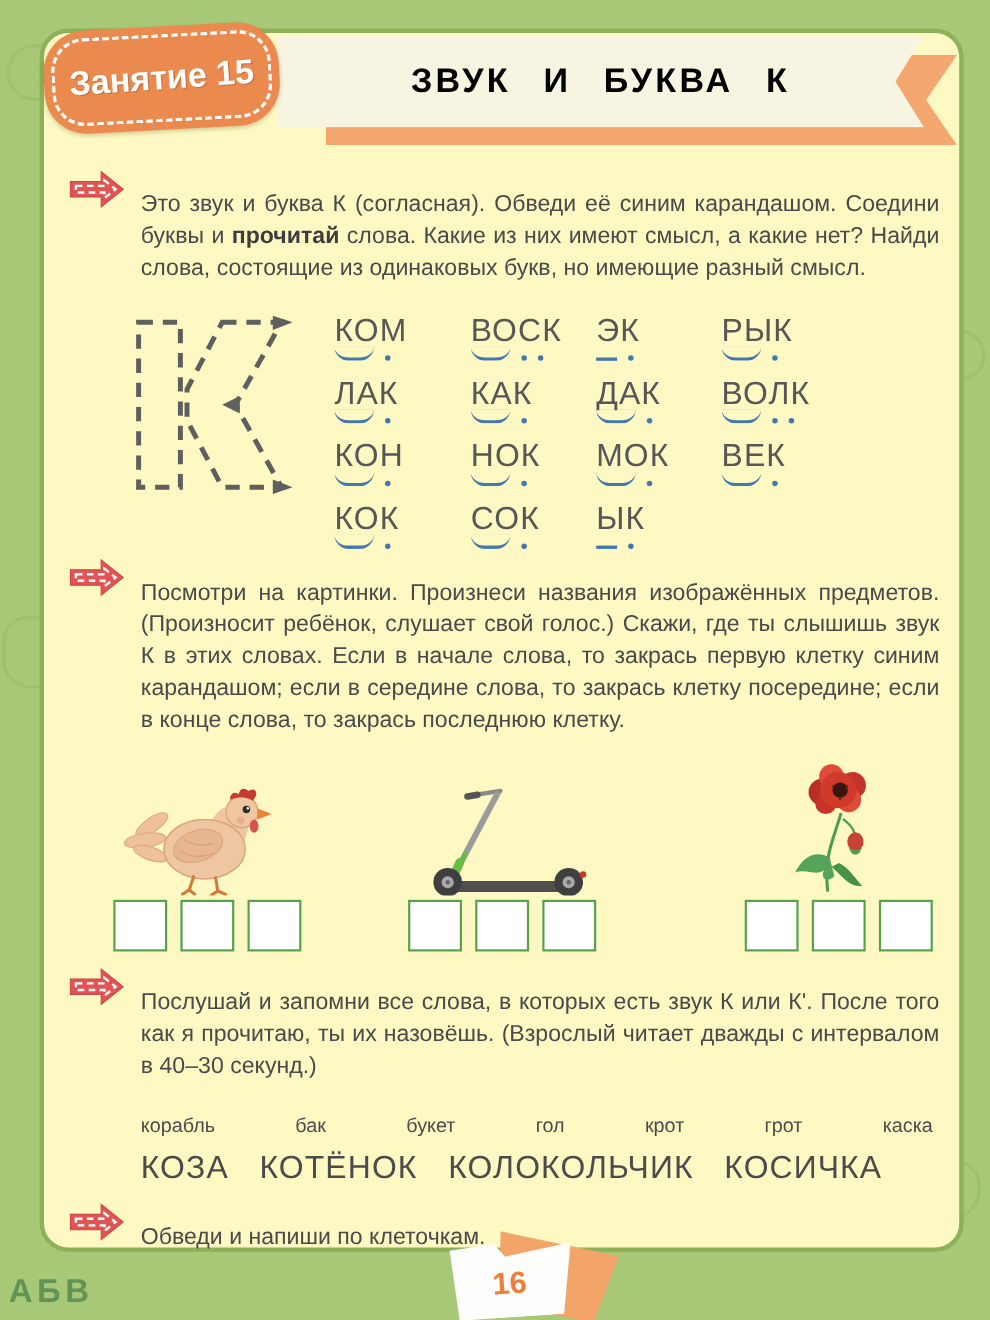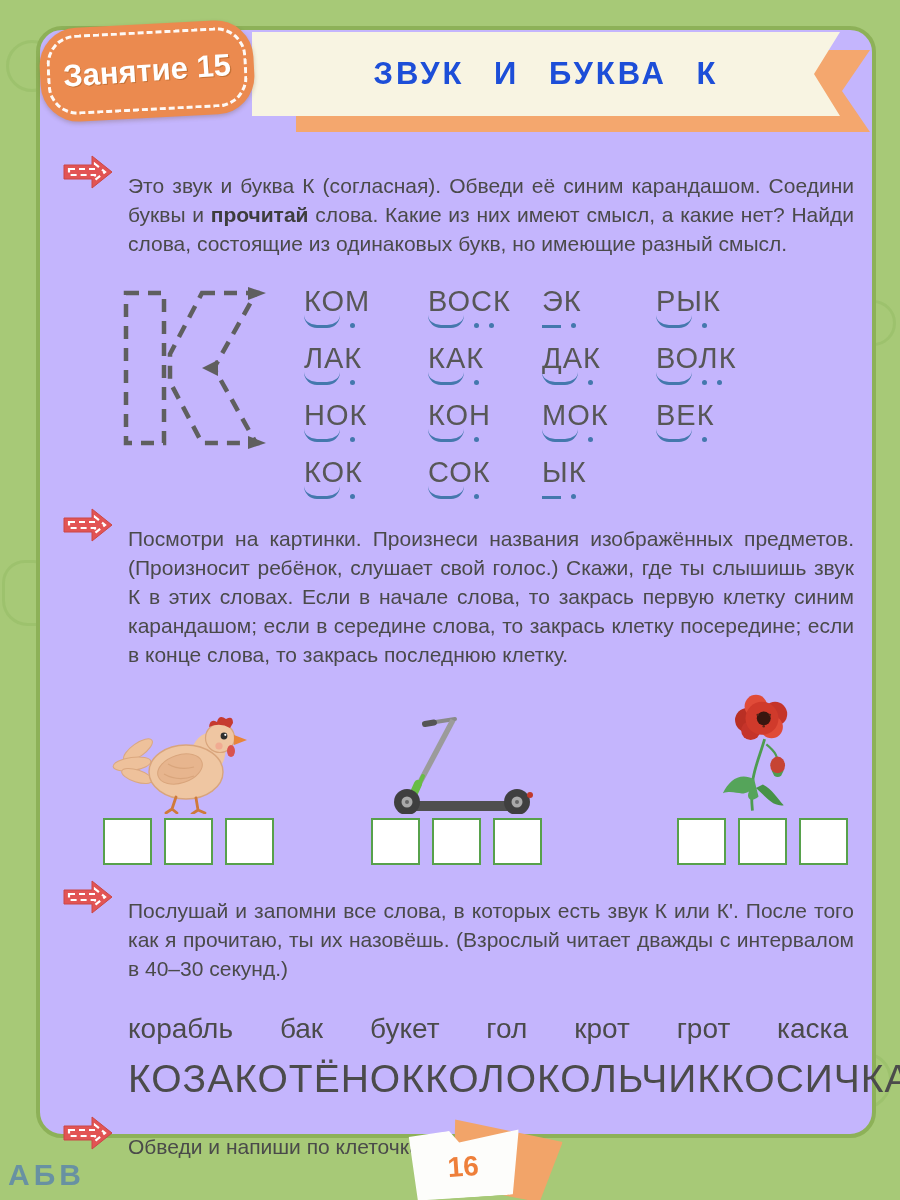--- a/index.html
+++ b/index.html
@@ -4,42 +4,42 @@
 <style>
   html,body{margin:0;padding:0;}
   body{
     width:900px;height:1200px;position:relative;overflow:hidden;
     background:#a7c977;
     font-family:"Liberation Sans", sans-serif;
   }
   
   .doodle{position:absolute;opacity:.22;pointer-events:none;}
   .doodle.circ{border:3px solid #7da84e;border-radius:50%;}
-  .doodle.ghost{color:#1d4ed8;opacity:.45;font-weight:bold;letter-spacing:4px;}
+  .doodle.ghost{color:#14532d;opacity:.45;font-weight:bold;letter-spacing:4px;}
 
   .page{
     position:absolute;left:36px;top:26px;width:840px;height:1112px;
-    background:#c4b5fd;border:4px solid #8db158;border-radius:26px;
+    background:#fef9c3;border:4px solid #8db158;border-radius:26px;
     box-sizing:border-box;z-index:1;
   }
   .content{position:absolute;left:0;top:0;right:0;box-sizing:border-box;padding:120px 18px 0 22px;}
 
   
   .ribbon-shadow{
     position:absolute;left:296px;top:50px;width:574px;height:82px;
     background:#f4a76e;z-index:2;
     clip-path:polygon(0 0,100% 0,calc(100% - 28px) 50%,100% 100%,0 100%);
   }
   .banner{
     position:absolute;left:252px;top:32px;width:588px;height:84px;
     background:#f8f4e2;z-index:3;display:flex;align-items:center;justify-content:center;
     clip-path:polygon(0 0,100% 0,calc(100% - 26px) 50%,100% 100%,0 100%);
   }
   .banner .title{
-    color:#1d4ed8;font-weight:bold;font-size:31px;letter-spacing:3px;word-spacing:18px;
+    color:#000000;font-weight:bold;font-size:31px;letter-spacing:3px;word-spacing:18px;
   }
   .badge{
     position:absolute;left:40px;top:24px;width:214px;height:94px;background:#eb8a4f;
     border-radius:38px;transform:rotate(-3deg);z-index:4;
     display:flex;align-items:center;justify-content:center;
     box-shadow:0 2px 4px rgba(90,60,20,.25);
   }
   .badge::before{
     content:"";position:absolute;inset:7px;border:3px dashed rgba(255,255,255,.95);
     border-radius:30px;
@@ -72,22 +72,22 @@
   
   .pictures{display:flex;margin-top:4px;align-items:flex-end;}
   .pic-group{display:flex;flex-direction:column;align-items:center;width:172px;}
   .pic-group .img{height:104px;display:flex;align-items:flex-end;justify-content:center;}
   .cells{display:flex;gap:12px;margin-top:4px;}
   .cell{width:49px;height:47px;border:2.5px solid #57a14b;box-sizing:border-box;background:#fff;}
   .g1{margin-left:40px;} .g2{margin-left:96px;} .g3{margin-left:134px;}
 
   
   .wordrow{display:flex;justify-content:space-between;color:#4b4b4b;}
-  .row-lower{font-size:28px;margin:9px 6px 2px 66px;}
-  .row-upper{font-size:39px;letter-spacing:1px;margin:12px 52px 2px 66px;}
+  .row-lower{font-size:18px;margin:9px 6px 2px 66px;}
+  .row-upper{font-size:29px;letter-spacing:1px;margin:12px 52px 2px 66px;}
 
   
   .tab-shadow{
     position:absolute;left:447px;top:1126px;width:112px;height:70px;background:#f2a469;z-index:5;
     transform:rotate(9deg);clip-path:polygon(2% 2%,100% 10%,88% 100%,10% 96%);
   }
   .tab{
     position:absolute;left:405px;top:1130px;width:116px;height:68px;background:#fdfdfb;z-index:6;
     transform:rotate(-4deg);
     clip-path:polygon(5% 5%,40% 0%,48% 18%,100% 5%,91% 100%,9% 99%);
@@ -180,28 +180,28 @@
           </div>
           <div class="wcell">
             <span class="wtext">ВОЛК</span>
             <span class="wmarks">
               <span class="mk-arc"></span>
               <span class="mk-dot"></span>
               <span class="mk-dot"></span>
             </span>
           </div>
           <div class="wcell">
+            <span class="wtext">КОН</span>
+            <span class="wmarks">
+              <span class="mk-arc"></span>
+              <span class="mk-dot"></span>
+            </span>
+          </div>
+          <div class="wcell">
             <span class="wtext">НОК</span>
-            <span class="wmarks">
-              <span class="mk-arc"></span>
-              <span class="mk-dot"></span>
-            </span>
-          </div>
-          <div class="wcell">
-            <span class="wtext">КОН</span>
             <span class="wmarks">
               <span class="mk-arc"></span>
               <span class="mk-dot"></span>
             </span>
           </div>
           <div class="wcell">
             <span class="wtext">МОК</span>
             <span class="wmarks">
               <span class="mk-arc"></span>
               <span class="mk-dot"></span>

